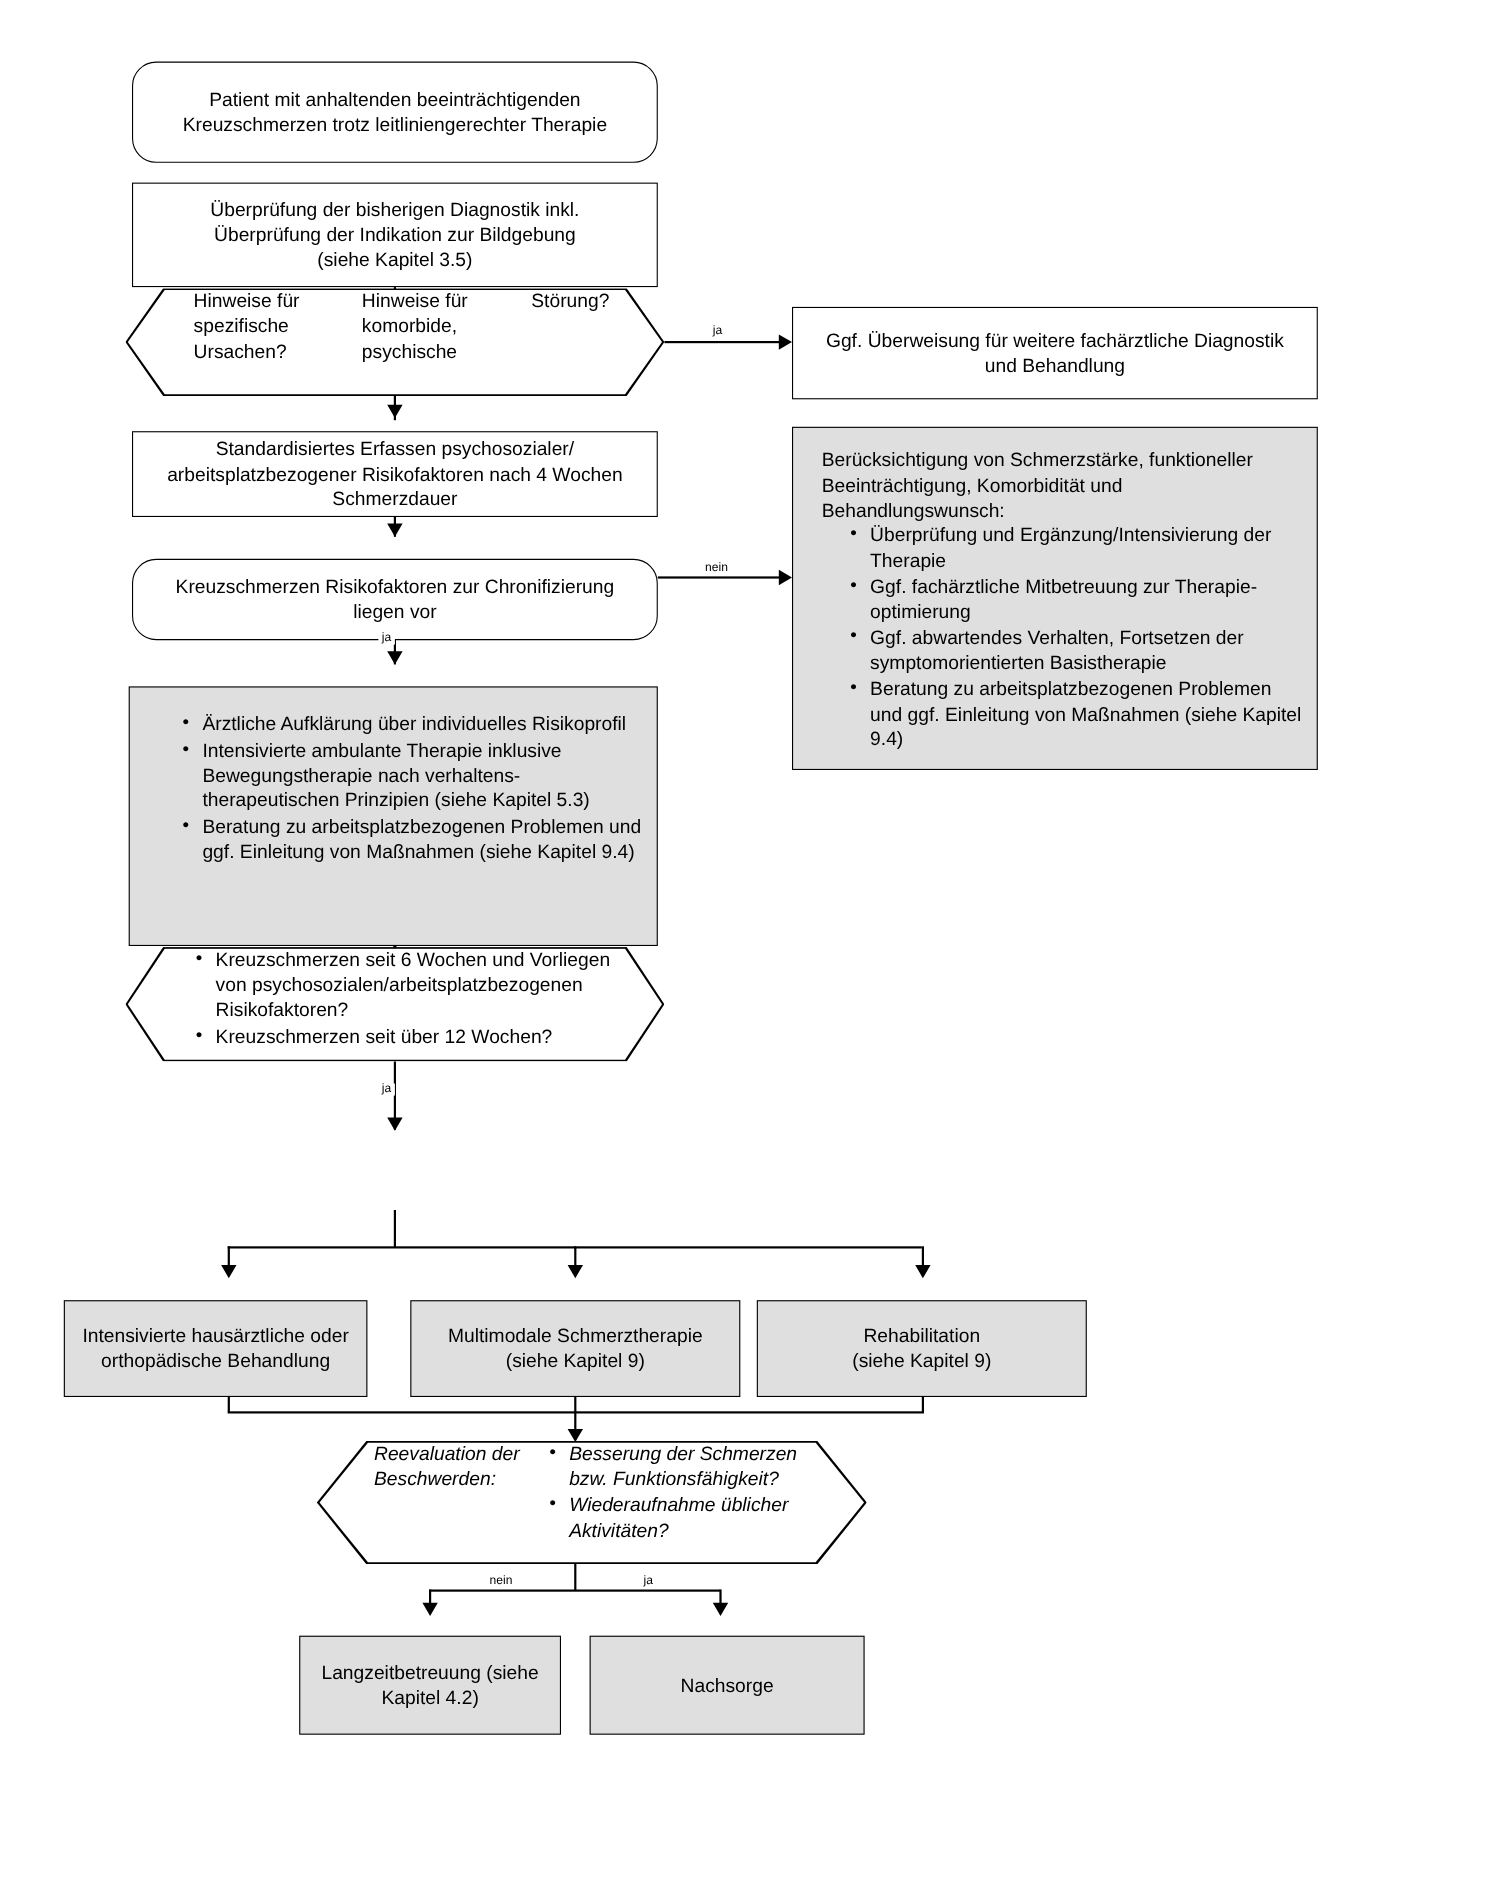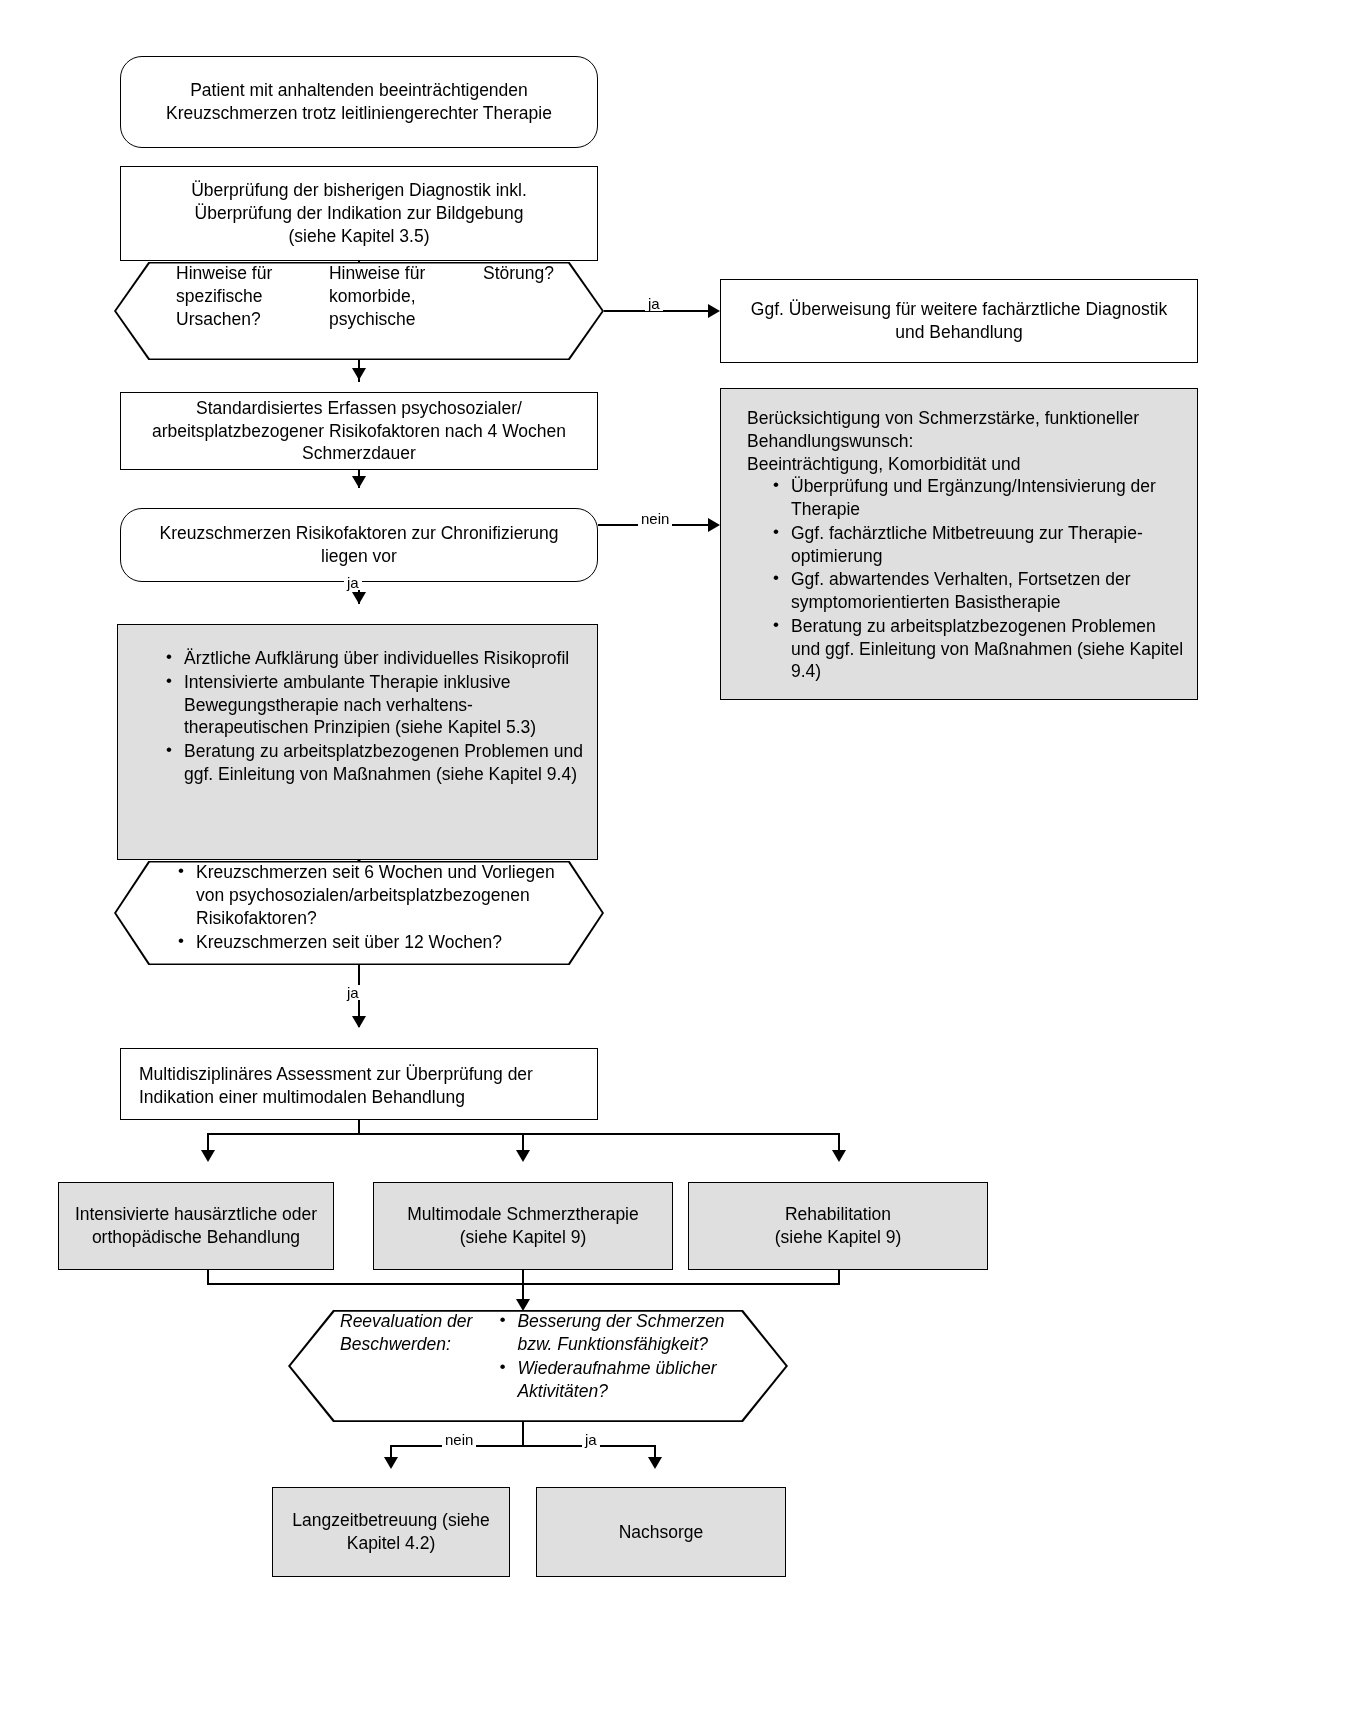--- a/index.html
+++ b/index.html
@@ -119,21 +119,21 @@
   .arrow-r {
     position: absolute;
     width: 0; height: 0;
     border-top: 7.5px solid transparent;
     border-bottom: 7.5px solid transparent;
     border-left: 12px solid #000;
     z-index: 2;
   }
   .elabel {
     position: absolute;
-    font-size: 15px;
+    font-size: 11px;
     line-height: 1;
     background: #ffffff;
     padding: 0 3px;
     z-index: 4;
     white-space: nowrap;
   }
 </style>
 </head>
 <body>
 
@@ -191,22 +191,22 @@
     <div>Kreuzschmerzen Risikofaktoren zur Chronifizierung</div>
     <div>liegen vor</div>
   </div>
 
   <div class="ln hln" style="left:598px; top:524px; width:116px;"></div>
   <div class="arrow-r" style="left:708px; top:517.5px;"></div>
   <div class="elabel" style="left:638px; top:511px;">nein</div>
 
   <div class="node rect shaded left" style="left:720px; top:368px; width:478px; height:312px; padding:18px 12px 12px 26px; justify-content:flex-start;">
     <div class="intro">Berücksichtigung von Schmerzstärke, funktioneller</div>
+    <div class="intro">Beeinträchtigung, Komorbidität und</div>
     <div class="intro">Behandlungswunsch:</div>
-    <div class="intro">Beeinträchtigung, Komorbidität und</div>
     <ul class="bl">
       <li>Überprüfung und Ergänzung/Intensivierung der Therapie</li>
       <li>Ggf. fachärztliche Mitbetreuung zur Therapie-optimierung</li>
       <li>Ggf. abwartendes Verhalten, Fortsetzen der symptomorientierten Basistherapie</li>
       <li>Beratung zu arbeitsplatzbezogenen Problemen und ggf. Einleitung von Maßnahmen (siehe Kapitel 9.4)</li>
     </ul>
   </div>
 
   <div class="ln vln" style="left:358px; top:562px; height:42px;"></div>
   <div class="arrow-d" style="left:351.5px; top:592px;"></div>
@@ -231,24 +231,20 @@
         <li>Kreuzschmerzen seit 6 Wochen und Vorliegen von psychosozialen/arbeitsplatzbezogenen Risikofaktoren?</li>
         <li>Kreuzschmerzen seit über 12 Wochen?</li>
       </ul>
     </div>
   </div>
 
   <div class="ln vln" style="left:358px; top:965px; height:62px;"></div>
   <div class="arrow-d" style="left:351.5px; top:1016px;"></div>
   <div class="elabel" style="left:344px; top:985px;">ja</div>
 
-  <div class="node rect center" style="left:120px; top:1028px; width:478px; height:72px; padding:6px 10px 6px 18px; align-items:flex-start; justify-content:flex-start;">
-    <div style="text-align:left; margin-top:8px;">Multidisziplinäres Assessment zur Überprüfung der</div>
-    <div style="text-align:left;">Indikation einer multimodalen Behandlung</div>
-  </div>
 
   <div class="ln vln" style="left:358px; top:1100px; height:34px;"></div>
   <div class="ln hln" style="left:207px; top:1133px; width:631px;"></div>
   <div class="ln vln" style="left:207px; top:1133px; height:27px;"></div>
   <div class="ln vln" style="left:522px; top:1133px; height:27px;"></div>
   <div class="ln vln" style="left:838px; top:1133px; height:27px;"></div>
   <div class="arrow-d" style="left:201px; top:1150px;"></div>
   <div class="arrow-d" style="left:516px; top:1150px;"></div>
   <div class="arrow-d" style="left:832px; top:1150px;"></div>
 

